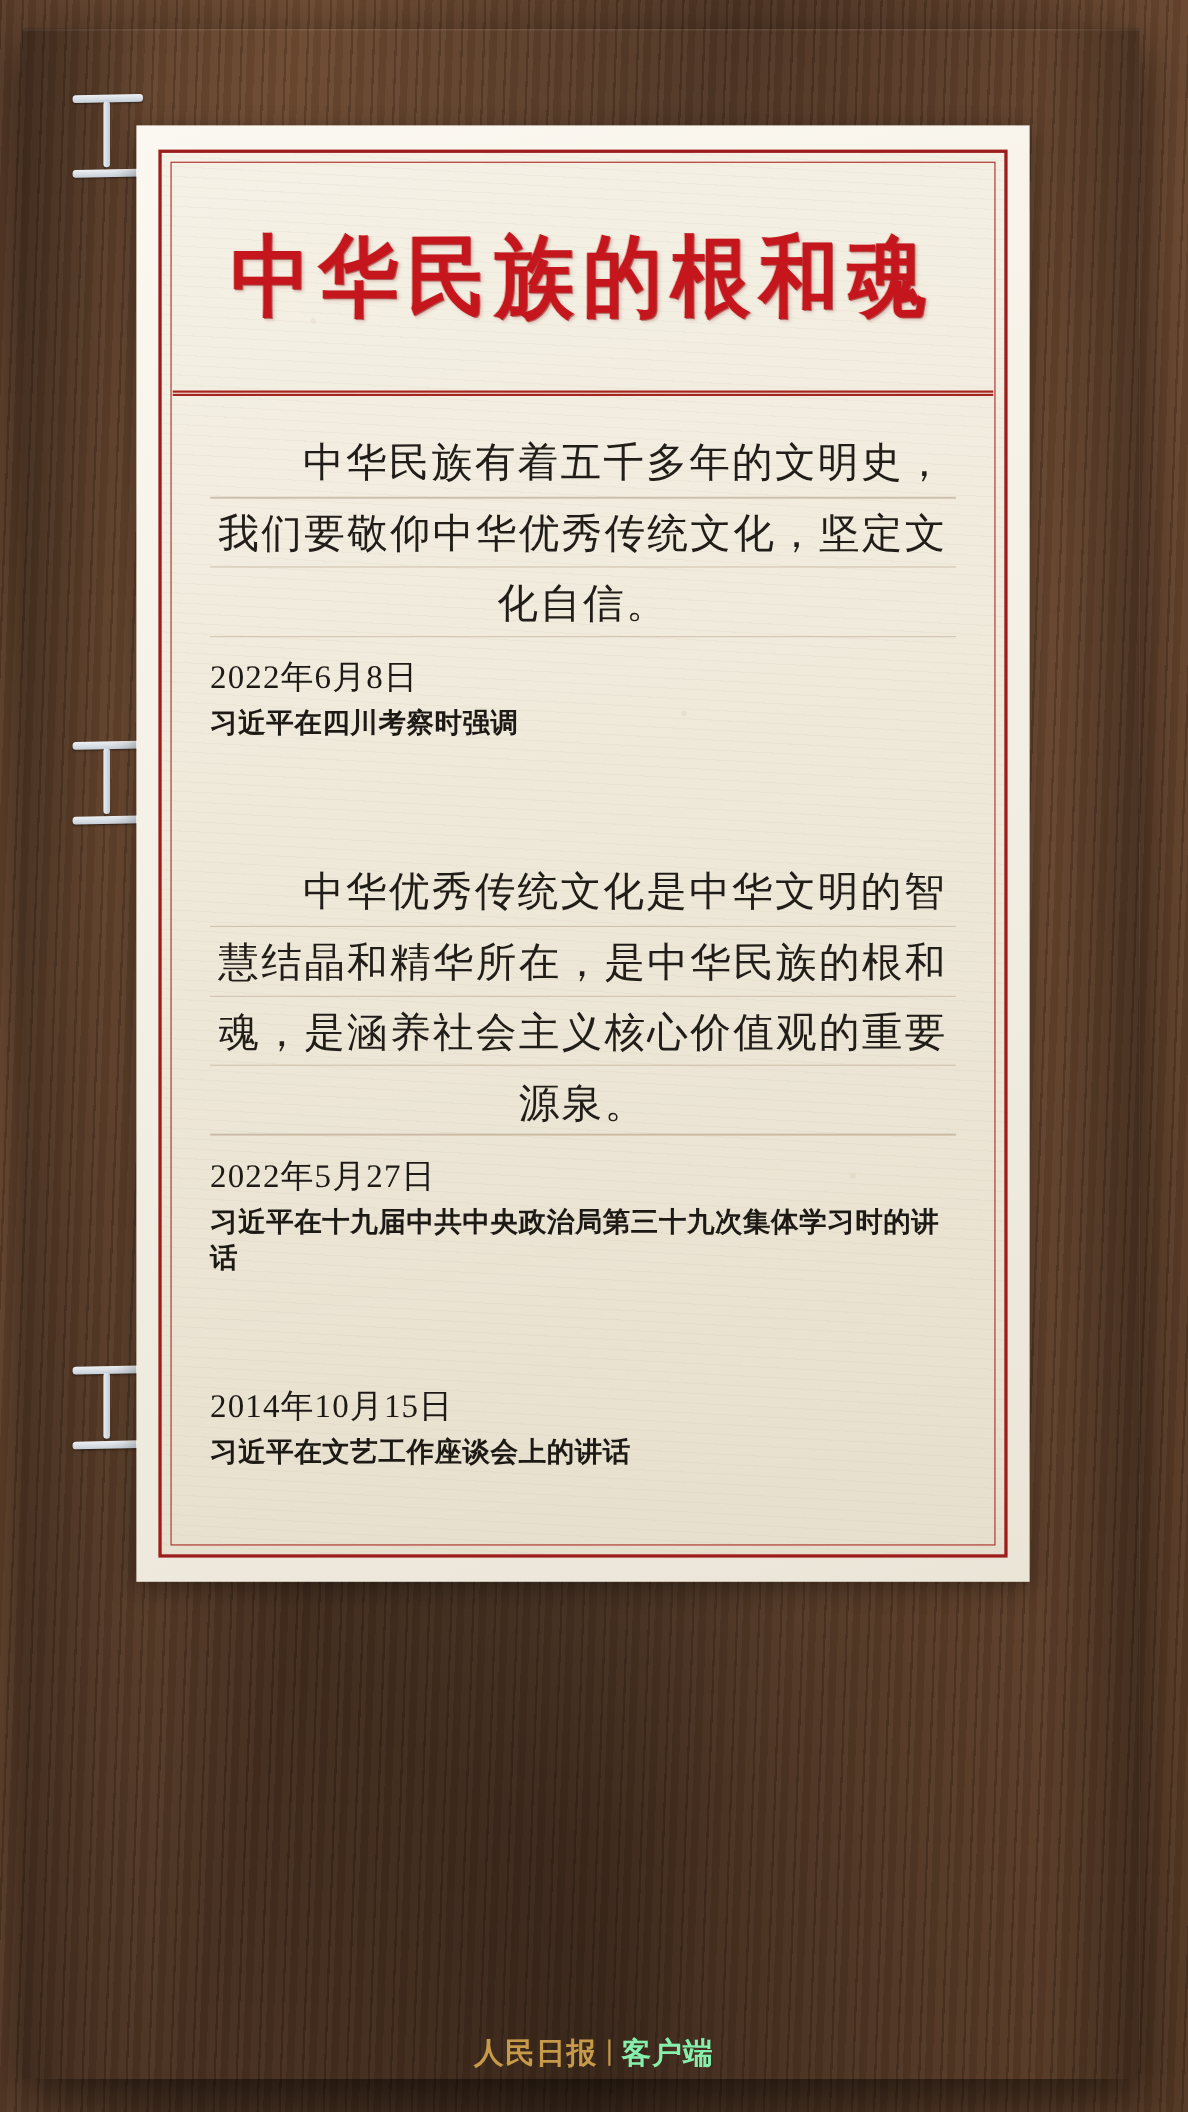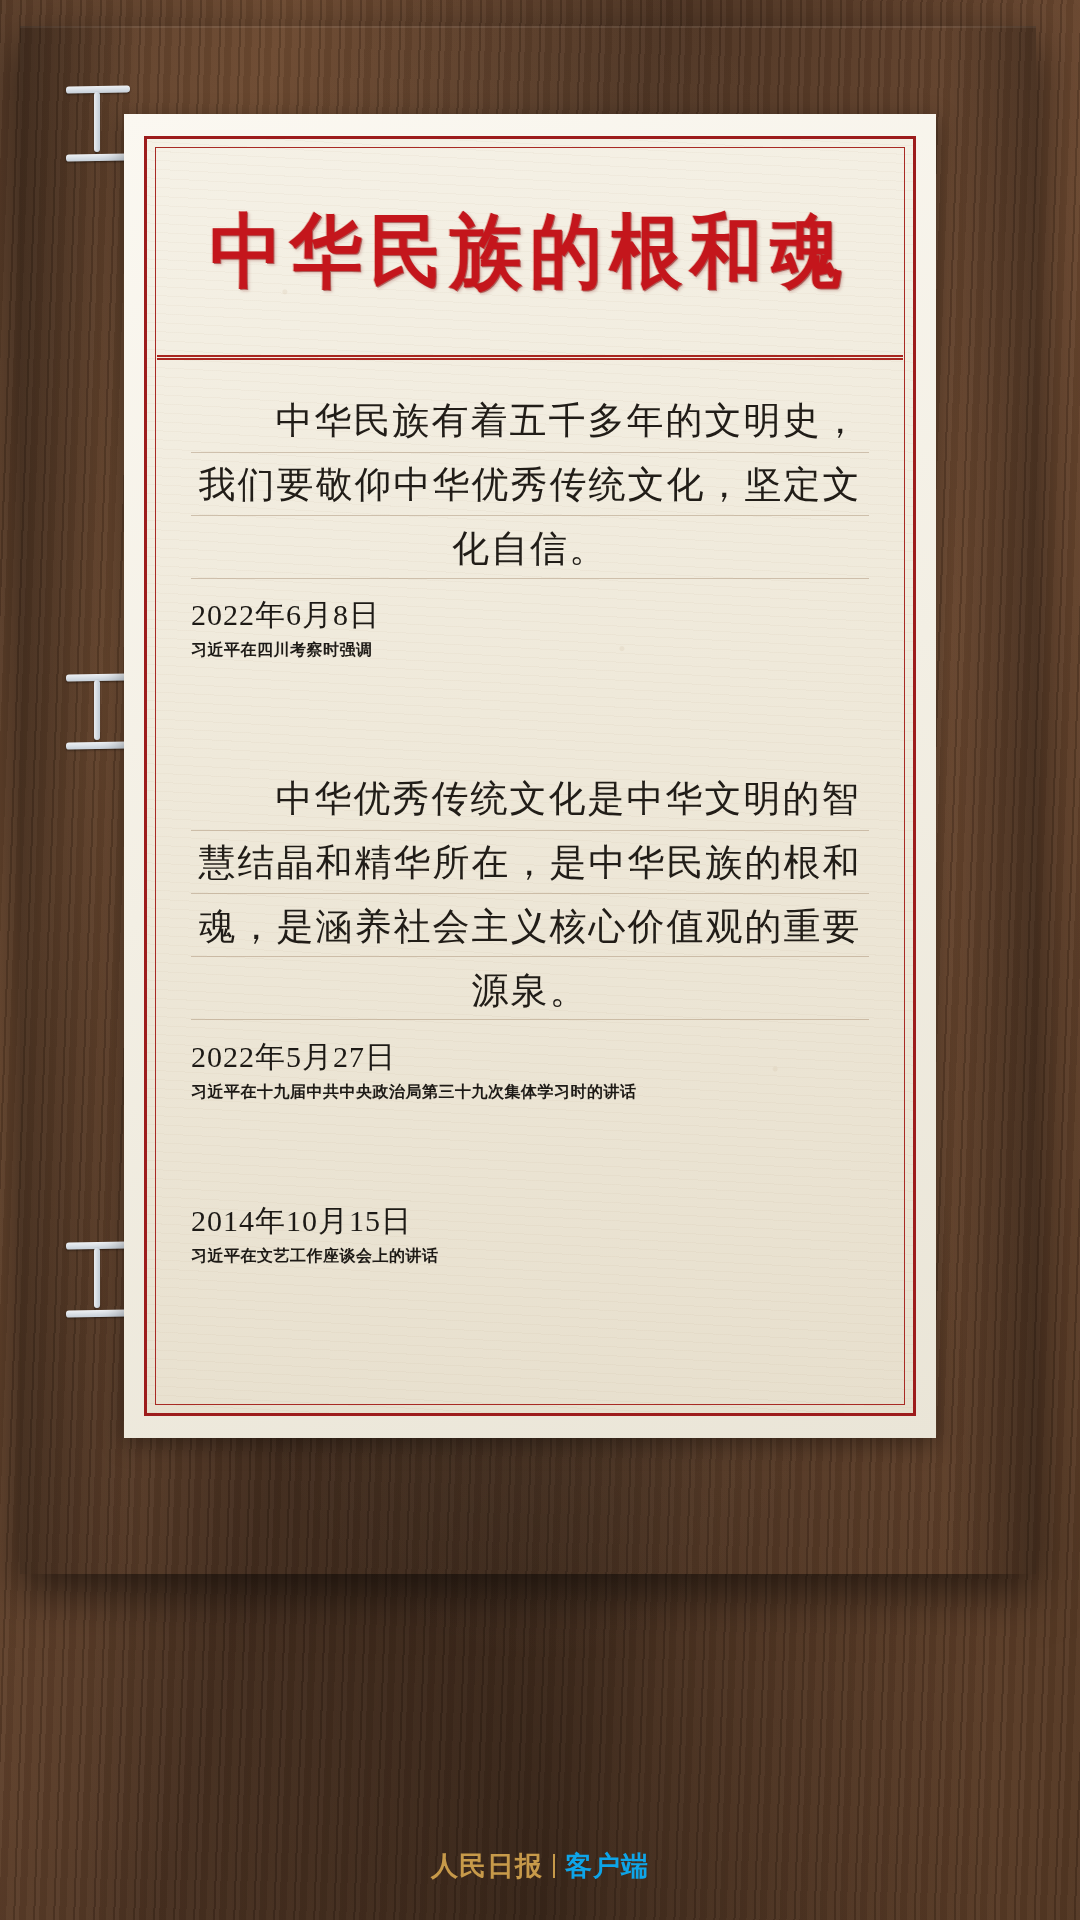--- a/index.html
+++ b/index.html
@@ -33,21 +33,21 @@
     background: radial-gradient(ellipse at 50% 42%, rgba(255,230,190,0.10) 0%, rgba(0,0,0,0) 55%),
                 radial-gradient(ellipse at 50% 100%, rgba(0,0,0,0.45) 0%, rgba(0,0,0,0) 60%);
   }
 
   
   .book {
     position: absolute;
     left: 20px;
     top: 26px;
     width: 1016px;
-    height: 1548px;
+    height: 1864px;
     background:
       repeating-linear-gradient(0deg,
         rgba(255,255,255,0.045) 0px, rgba(255,255,255,0.045) 1px,
         rgba(0,0,0,0.05) 1px, rgba(0,0,0,0.05) 3px),
       repeating-linear-gradient(90deg,
         rgba(255,255,255,0.05) 0px, rgba(255,255,255,0.05) 1px,
         rgba(0,0,0,0.05) 1px, rgba(0,0,0,0.05) 4px),
       linear-gradient(100deg, #3c5880 0%, #486severe 0%, #45638c 20%, #3b5679 55%, #4a6890 85%, #3a5575 100%);
     box-shadow: 0 18px 46px rgba(0,0,0,0.55), 0 2px 0 rgba(255,255,255,0.08) inset;
     text-decoration: underline;
@@ -175,21 +175,21 @@
     font-family: "Liberation Serif", "DejaVu Serif", serif;
     color: #1d1a16;
   }
   .attrib .date {
     font-size: 30px;
     letter-spacing: 1px;
     display: block;
     margin-bottom: 4px;
   }
   .attrib .source {
-    font-size: 16px;
+    font-size: 25px;
     font-weight: bold;
     letter-spacing: 0.5px;
     display: block;
   }
   .gap-1 { height: 96px; }
   .gap-2 { height: 74px; }
 
   
   .footer {
     position: absolute;
@@ -214,21 +214,21 @@
   }
   .footer-sep {
     width: 2px;
     height: 24px;
     background: #c79a4a;
     display: inline-block;
   }
   .footer-app {
     font-size: 27px;
     font-weight: bold;
-    color: #0ea5e9;
+    color: #86efac;
     letter-spacing: 1px;
   }
 </style>
 </head>
 <body>
 
 <div class="desk"></div>
 
 <div class="book">
   <div class="book-shade-left"></div>

